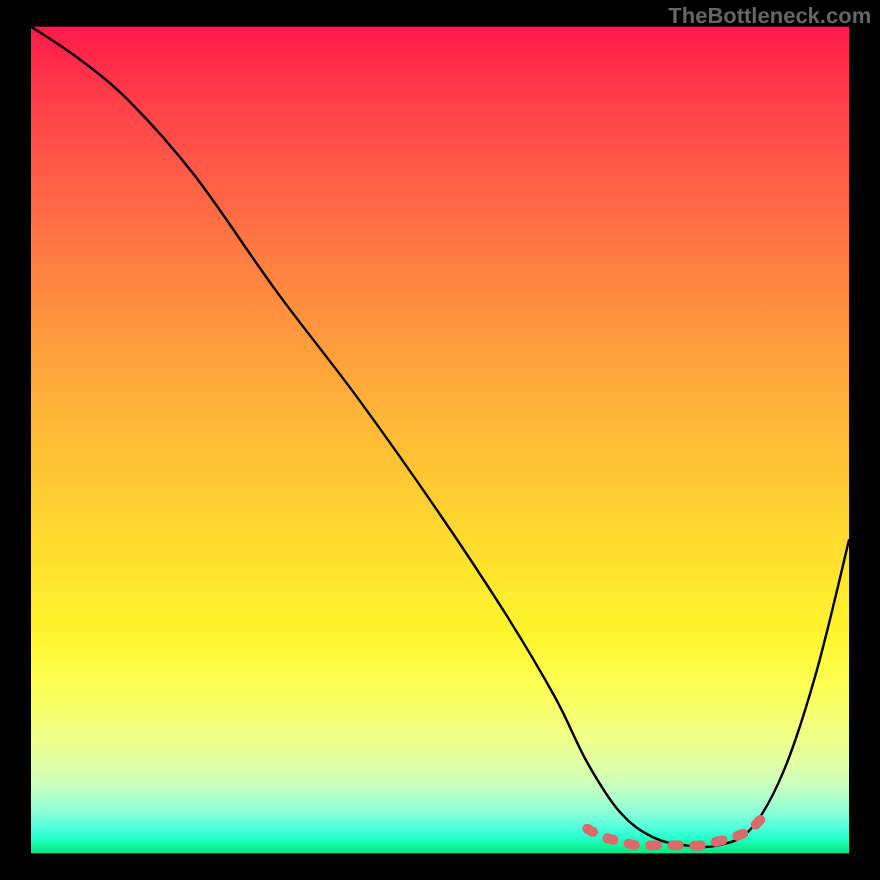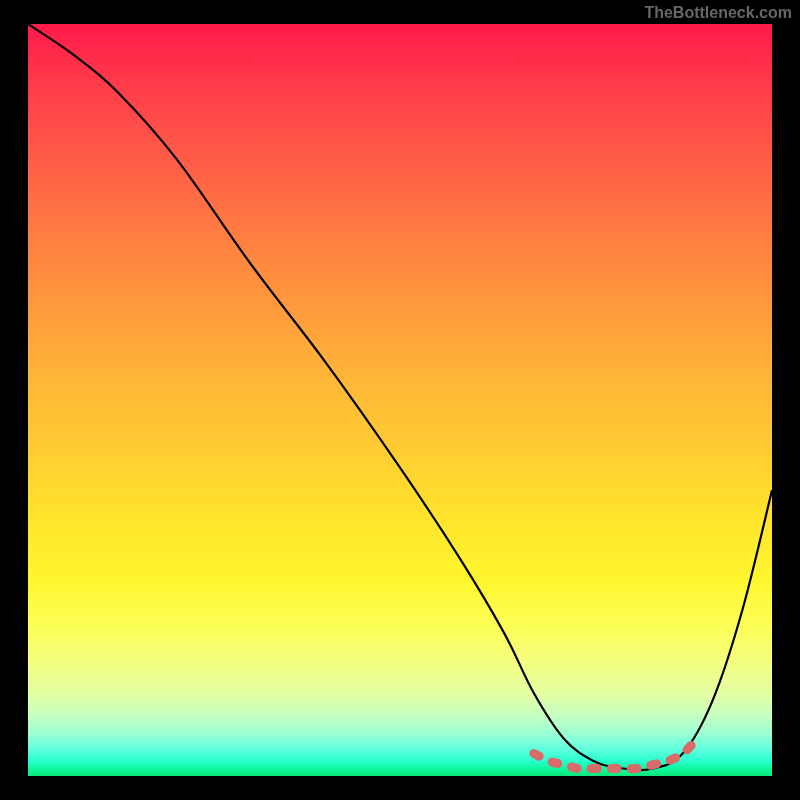--- a/index.html
+++ b/index.html
@@ -9,21 +9,21 @@
     background: #000;
     position: relative;
     font-family: Arial, sans-serif;
     overflow: hidden;
   }
   .watermark {
     position: absolute;
     top: 4px;
     right: 8px;
     color: #666;
-    font-size: 16px;
+    font-size: 20px;
     font-weight: bold;
     z-index: 10;
   }
   .plot-area {
     position: absolute;
     left: 28px;
     top: 24px;
     width: 744px;
     height: 752px;
     overflow: hidden;

